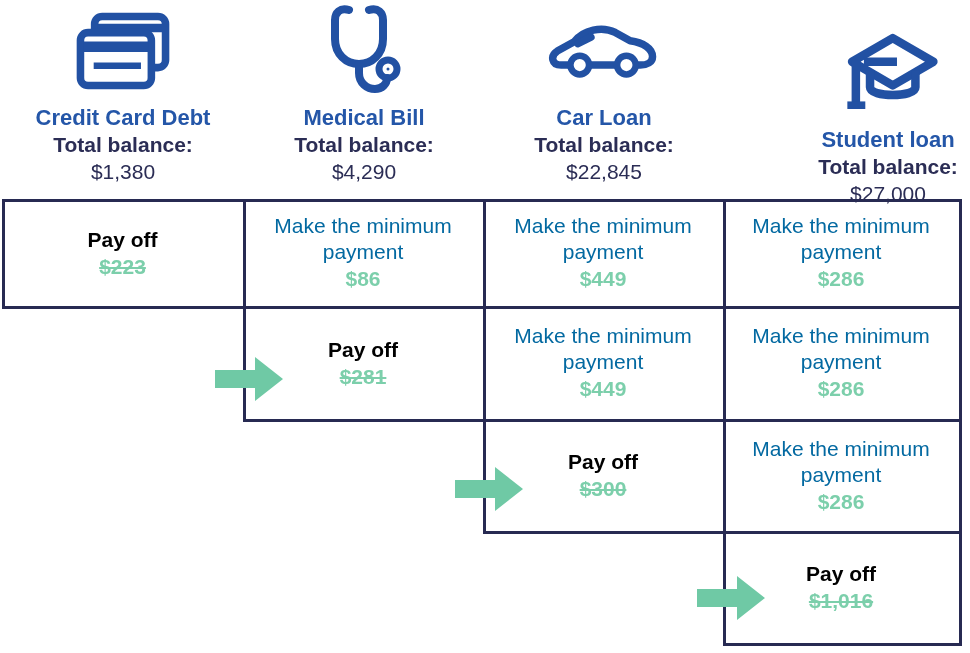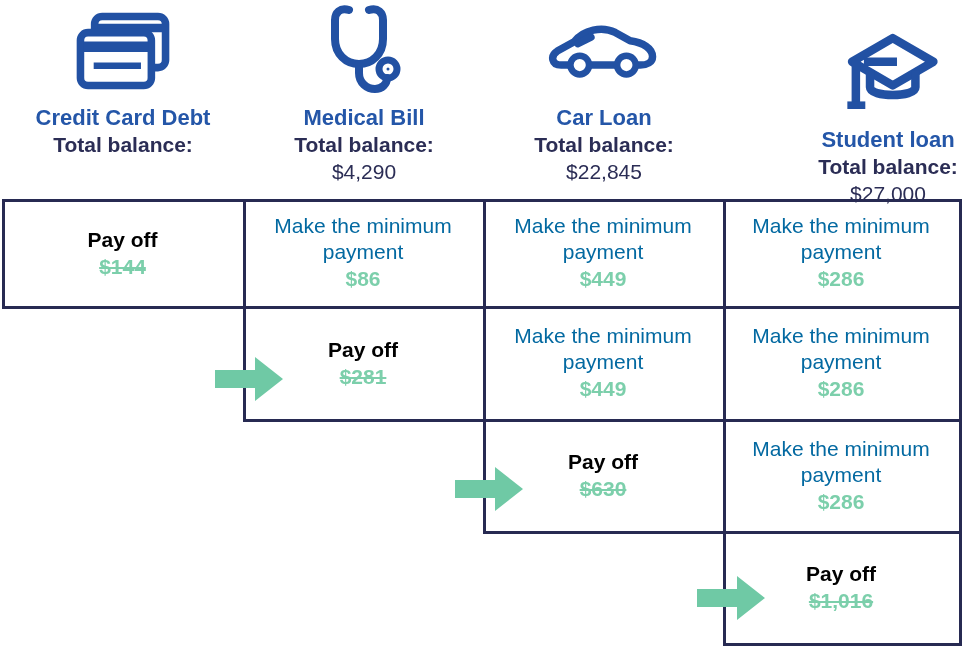--- a/index.html
+++ b/index.html
@@ -40,20 +40,21 @@
           <rect x="25" y="10" width="75" height="54" rx="8"></rect>
           <line x1="28" y1="22" x2="97" y2="22" stroke-width="9"></line>
           <rect x="10" y="27" width="75" height="56" rx="8" fill="#ffffff"></rect>
           <line x1="13" y1="42" x2="82" y2="42" stroke-width="11"></line>
           <line x1="24" y1="62" x2="74" y2="62" stroke-width="7"></line>
         </g>
       </svg>
     </div>
     <div class="debt-title">Credit Card Debt</div>
     <div class="balance-label">Total balance:</div>
+    <div class="balance-amount">$1,380</div>
   </div>
 
   <div class="header" style="left:244px;">
     <div class="icon-wrap">
       <svg class="icon-svg" width="84" height="98" viewBox="0 0 84 98">
         <g fill="none" stroke="#2251a3" stroke-width="8" stroke-linecap="round">
           <path d="M27,7 C18,4 13,10 13,17 L13,36 C13,51 24,61 37,61 C50,61 61,51 61,36 L61,17 C61,10 56,4 47,7"></path>
           <path d="M37,61 L37,70 C37,80 45,86 53,86 C60,86 65,81 65,75"></path>
           <circle cx="66" cy="66" r="9" stroke-width="7"></circle>
           <circle cx="66" cy="66" r="1.5" fill="#2251a3" stroke="none"></circle>
@@ -104,21 +105,21 @@
   <div class="hline" style="left:483px;top:531px;width:479px;"></div>
   <div class="hline" style="left:723px;top:643px;width:239px;"></div>
   <div class="vline" style="left:2px;top:199px;height:110px;"></div>
   <div class="vline" style="left:243px;top:199px;height:223px;"></div>
   <div class="vline" style="left:483px;top:199px;height:335px;"></div>
   <div class="vline" style="left:723px;top:199px;height:447px;"></div>
   <div class="vline" style="left:959px;top:199px;height:447px;"></div>
 
   <div class="cell" style="left:2px;top:199px;width:241px;height:107px;">
     <div class="pay-label">Pay off</div>
-    <div class="cell-amount strike">$144</div>
+    <div class="cell-amount strike">$223</div>
   </div>
   <div class="cell" style="left:243px;top:199px;width:240px;height:107px;">
     <div class="min-label">Make the minimum payment</div>
     <div class="cell-amount">$86</div>
   </div>
   <div class="cell" style="left:483px;top:199px;width:240px;height:107px;">
     <div class="min-label">Make the minimum payment</div>
     <div class="cell-amount">$449</div>
   </div>
   <div class="cell" style="left:723px;top:199px;width:236px;height:107px;">
@@ -134,21 +135,21 @@
     <div class="min-label">Make the minimum payment</div>
     <div class="cell-amount">$449</div>
   </div>
   <div class="cell" style="left:723px;top:306px;width:236px;height:113px;">
     <div class="min-label">Make the minimum payment</div>
     <div class="cell-amount">$286</div>
   </div>
 
   <div class="cell" style="left:483px;top:419px;width:240px;height:112px;">
     <div class="pay-label">Pay off</div>
-    <div class="cell-amount strike">$630</div>
+    <div class="cell-amount strike">$300</div>
   </div>
   <div class="cell" style="left:723px;top:419px;width:236px;height:112px;">
     <div class="min-label">Make the minimum payment</div>
     <div class="cell-amount">$286</div>
   </div>
 
   <div class="cell" style="left:723px;top:531px;width:236px;height:112px;">
     <div class="pay-label">Pay off</div>
     <div class="cell-amount strike">$1,016</div>
   </div>

